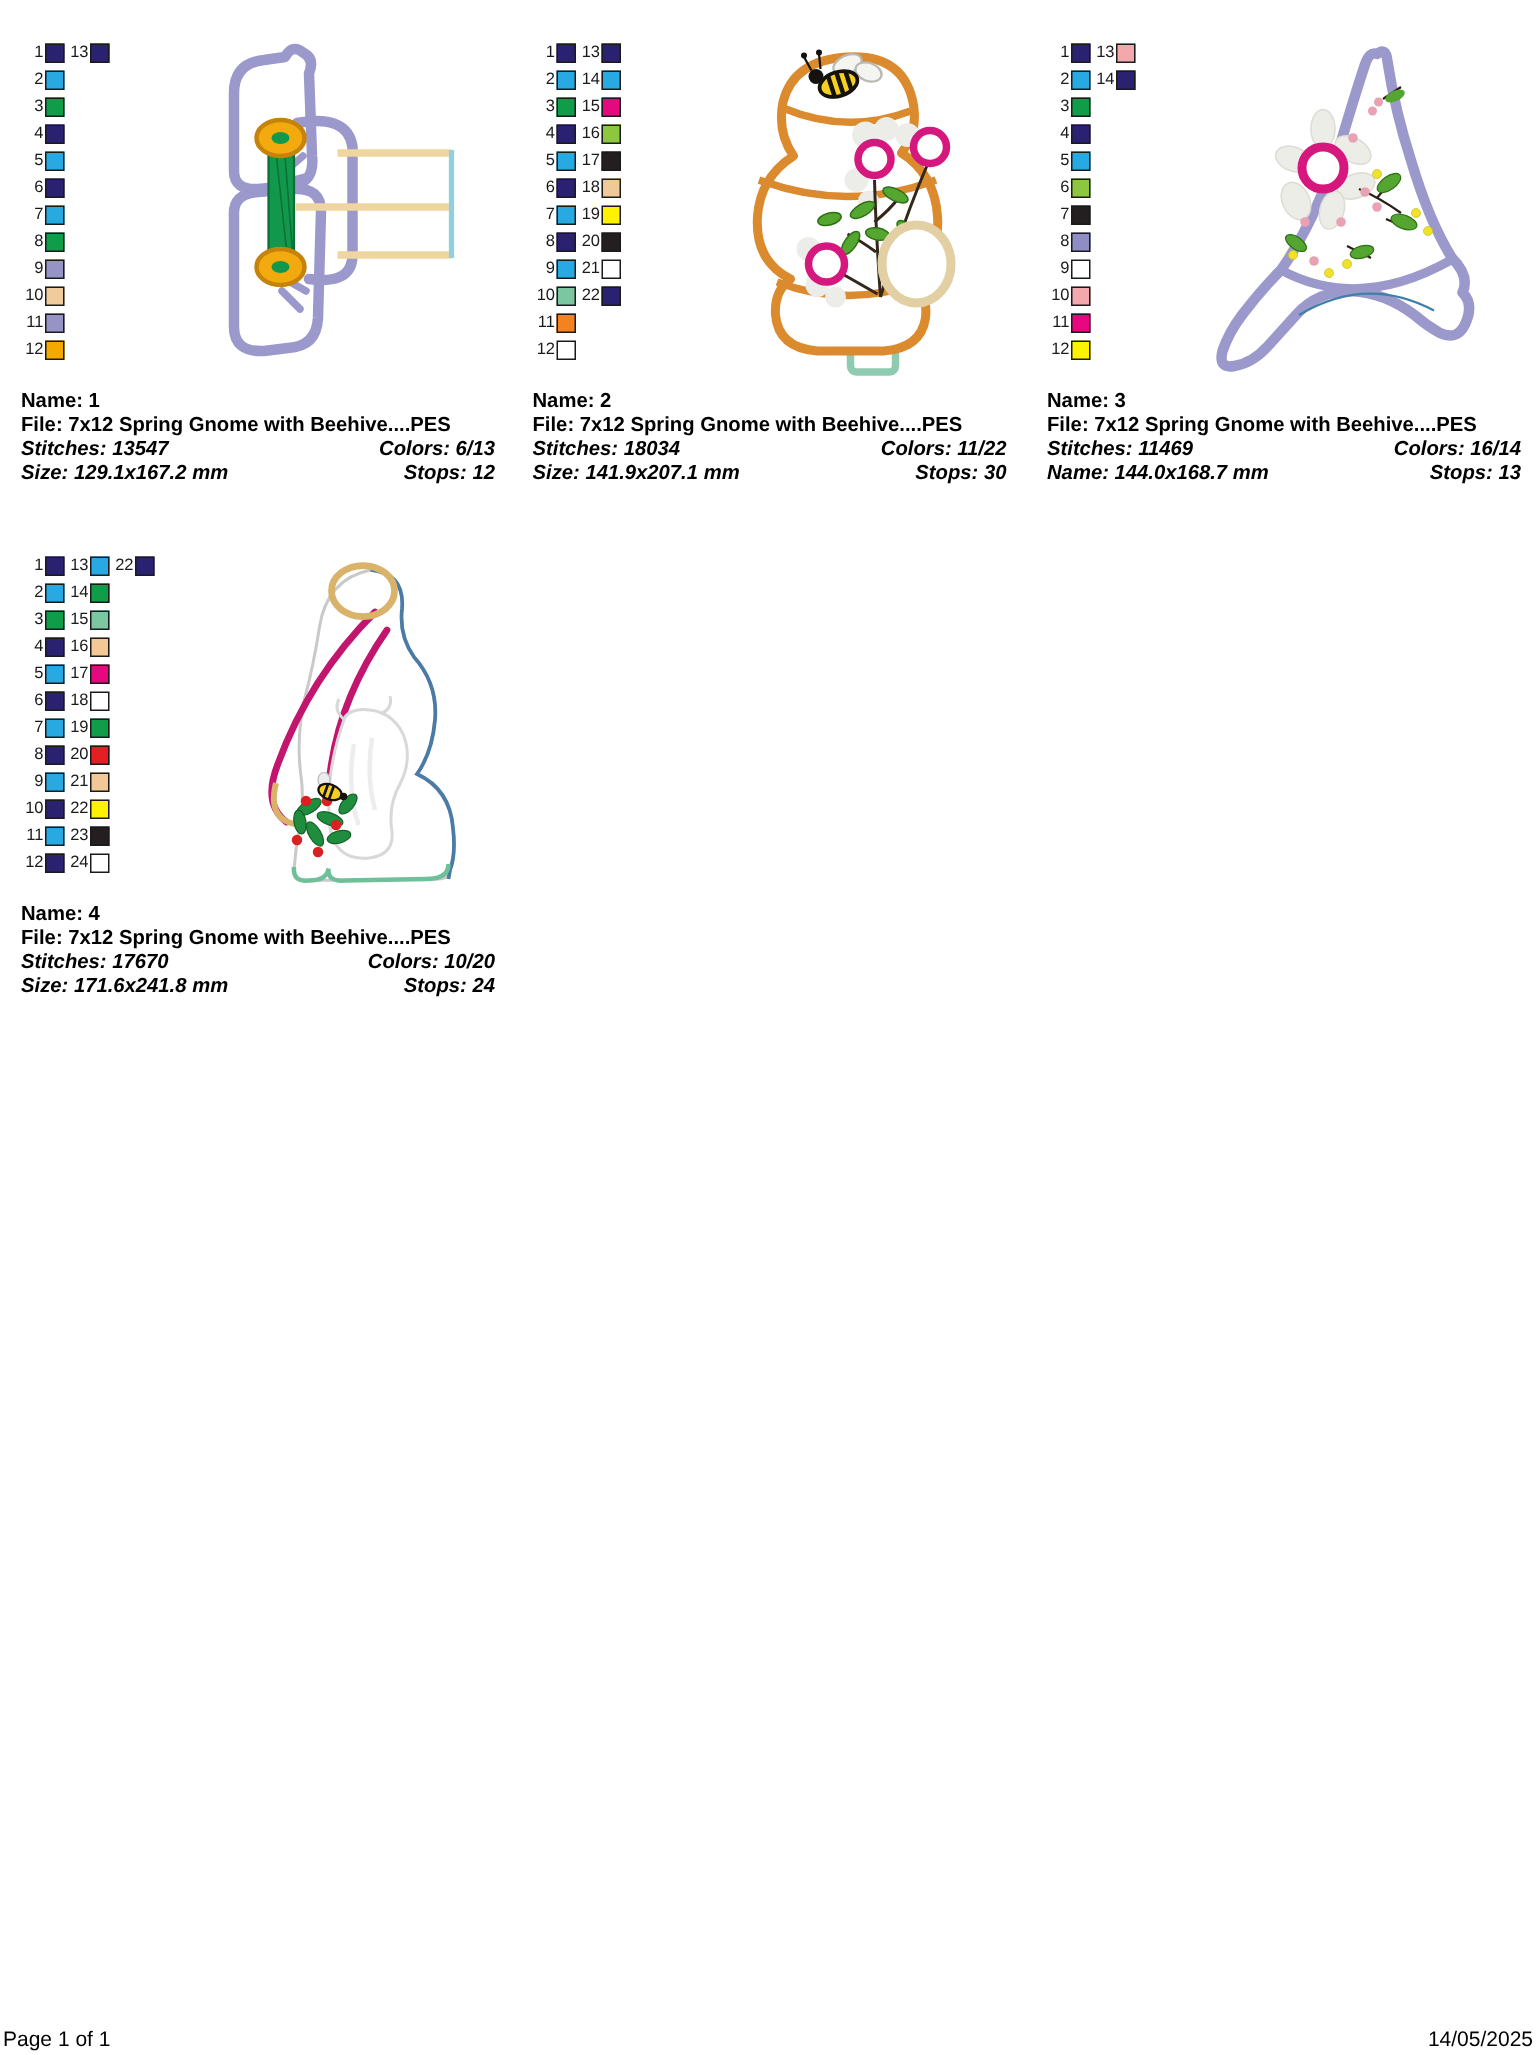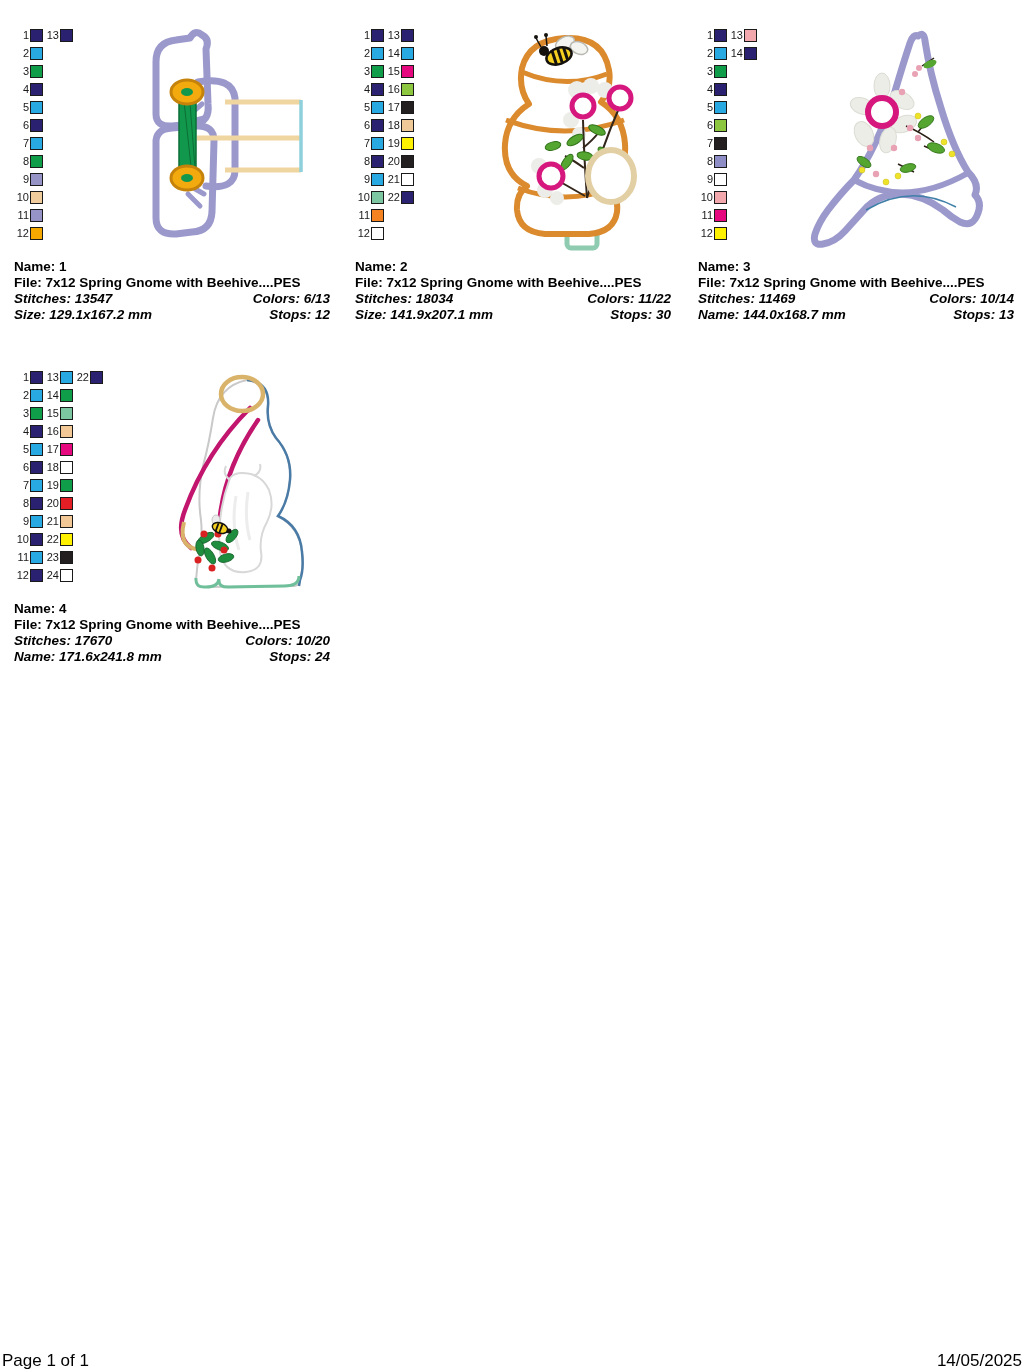--- a/index.html
+++ b/index.html
@@ -25,21 +25,21 @@
   .artwork{position:absolute;}
   .artwork svg{display:block;}
   .info{
     position:absolute;left:0;top:235px;width:316px;
     font-size:13.5px;font-weight:bold;line-height:16px;
   }
   .info .line{white-space:nowrap;}
   .info .split{display:flex;justify-content:space-between;font-style:italic;}
   .footer{
     position:absolute;left:0;top:1351px;width:1024px;height:16px;
-    font-size:17px;font-weight:normal;color:#000;
+    font-size:14px;font-weight:normal;color:#000;
   }
   .f-left{position:absolute;left:2px;top:0;}
   .f-center{position:absolute;left:0;right:0;top:0;text-align:center;}
   .f-right{position:absolute;right:2px;top:0;}
 </style>
 </head>
 <body>
 
 <section class="design-block" style="left:14px;top:24px;">
   <div class="palette">
@@ -393,21 +393,21 @@
           <circle cx="80" cy="152" r="3"></circle>
           <circle cx="56" cy="140" r="3"></circle>
       </g>
     </svg>
   </div>
   <div class="info">
     <div class="line">Name: 3</div>
     <div class="line">File: 7x12 Spring Gnome with Beehive....PES</div>
     <div class="line split">
       <span>Stitches: 11469</span>
-      <span>Colors: 10/14</span>
+      <span>Colors: 16/14</span>
     </div>
     <div class="line split">
       <span>Name: 144.0x168.7 mm</span>
       <span>Stops: 13</span>
     </div>
   </div>
 </section>
 
 <section class="design-block" style="left:14px;top:366px;">
   <div class="palette">
@@ -550,21 +550,21 @@
     </svg>
   </div>
   <div class="info">
     <div class="line">Name: 4</div>
     <div class="line">File: 7x12 Spring Gnome with Beehive....PES</div>
     <div class="line split">
       <span>Stitches: 17670</span>
       <span>Colors: 10/20</span>
     </div>
     <div class="line split">
-      <span>Name: 171.6x241.8 mm</span>
+      <span>Size: 171.6x241.8 mm</span>
       <span>Stops: 24</span>
     </div>
   </div>
 </section>
 
 <div class="footer">
   <span class="f-left">Page 1 of 1</span>
   <span class="f-right">14/05/2025</span>
 </div>
 

